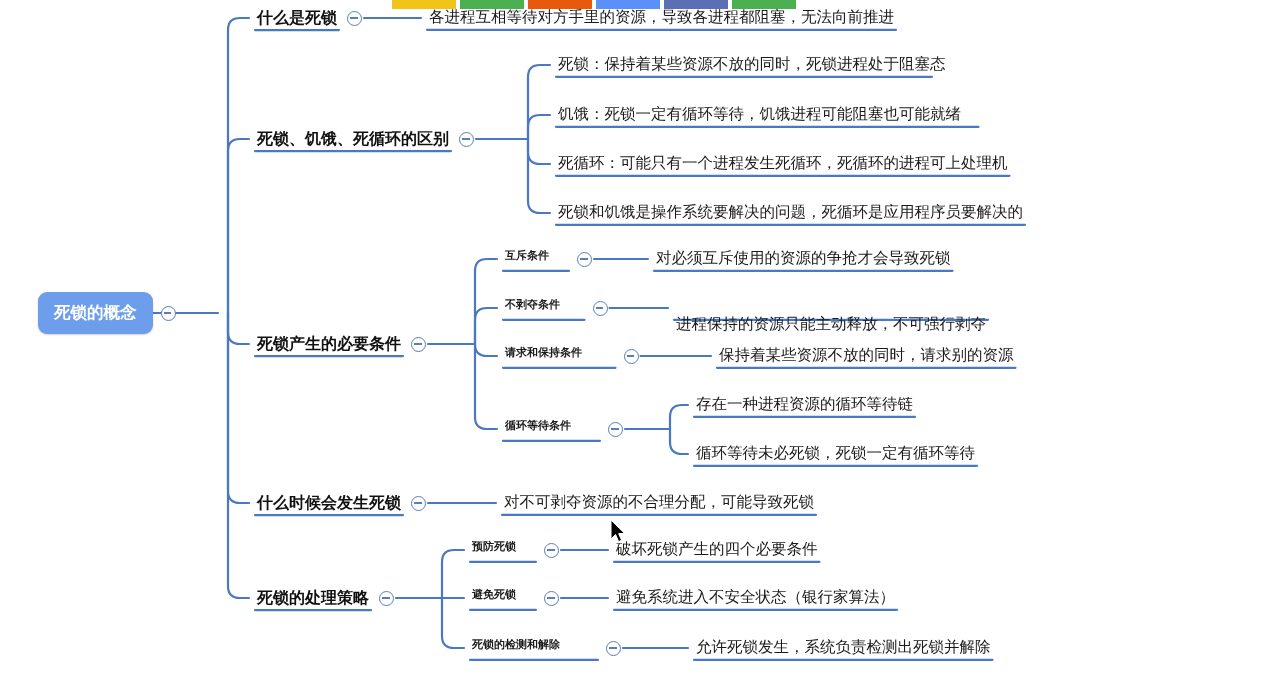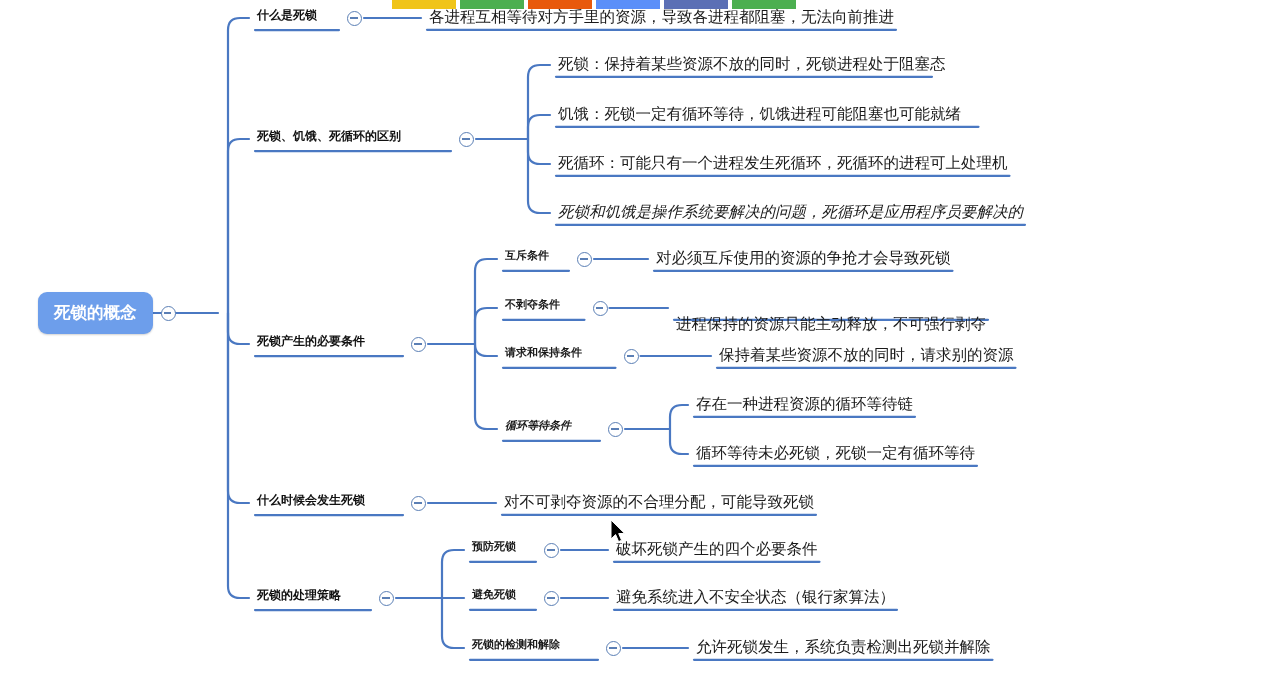--- a/index.html
+++ b/index.html
@@ -42,21 +42,21 @@
     background: #6d9eeb;
     color: #ffffff;
     font-weight: bold;
     font-size: 16.5px;
     border-radius: 9px;
     padding: 11px 16px;
     box-shadow: 0 1px 2px rgba(0,0,0,0.18);
   }
   .lvl1 {
     font-weight: bold;
-    font-size: 12px;
+    font-size: 16px;
     color: #111111;
   }
   .lvl2 {
     font-weight: bold;
     font-size: 11px;
     color: #1a1a1a;
   }
   .leaf {
     font-size: 15.5px;
     color: #1a1a1a;
@@ -191,33 +191,33 @@
       <div class="node root" style="left: 38px; top: 292.102px;"><span>死锁的概念</span></div>
       <div class="toggle" style="left: 160.5px; top: 305.5px;"></div>
       <div class="node lvl1" style="left: 255px; top: 4.90625px;"><span class="txt">什么是死锁</span></div>
       <div class="toggle" style="left: 347px; top: 10.5px;"></div>
       <div class="node leaf" style="left: 427px; top: 5.20312px;"><span class="txt">各进程互相等待对方手里的资源，导致各进程都阻塞，无法向前推进</span></div>
       <div class="node lvl1" style="left: 255px; top: 125.906px;"><span class="txt">死锁、饥饿、死循环的区别</span></div>
       <div class="toggle" style="left: 459px; top: 131.5px;"></div>
       <div class="node leaf" style="left: 556px; top: 52.2031px;"><span class="txt">死锁：保持着某些资源不放的同时，死锁进程处于阻塞态</span></div>
       <div class="node leaf" style="left: 556px; top: 102.203px;"><span class="txt">饥饿：死锁一定有循环等待，饥饿进程可能阻塞也可能就绪</span></div>
       <div class="node leaf" style="left: 556px; top: 151.203px;"><span class="txt">死循环：可能只有一个进程发生死循环，死循环的进程可上处理机</span></div>
-      <div class="node leaf" style="left: 556px; top: 200.203px; font-style: italic;"><span class="txt">死锁和饥饿是操作系统要解决的问题，死循环是应用程序员要解决的</span></div>
+      <div class="node leaf" style="left: 556px; top: 200.203px;"><span class="txt">死锁和饥饿是操作系统要解决的问题，死循环是应用程序员要解决的</span></div>
       <div class="node lvl1" style="left: 255px; top: 330.906px;"><span class="txt">死锁产生的必要条件</span></div>
       <div class="toggle" style="left: 411px; top: 336.5px;"></div>
       <div class="node lvl2" style="left: 503px; top: 246.203px;"><span class="txt">互斥条件</span></div>
       <div class="toggle" style="left: 577px; top: 251.5px;"></div>
       <div class="node leaf" style="left: 654px; top: 246.203px;"><span class="txt">对必须互斥使用的资源的争抢才会导致死锁</span></div>
       <div class="node lvl2" style="left: 503px; top: 295.203px;"><span class="txt">不剥夺条件</span></div>
       <div class="toggle" style="left: 592.5px; top: 300.5px;"></div>
       <div class="node leaf" style="left: 674px; top: 312px;"><span class="txt">进程保持的资源只能主动释放，不可强行剥夺</span></div>
       <div class="node lvl2" style="left: 503px; top: 343.203px;"><span class="txt">请求和保持条件</span></div>
       <div class="toggle" style="left: 623.5px; top: 348.5px;"></div>
       <div class="node leaf" style="left: 717px; top: 343.203px;"><span class="txt">保持着某些资源不放的同时，请求别的资源</span></div>
-      <div class="node lvl2" style="left: 503px; top: 416.203px; font-style: italic;"><span class="txt">循环等待条件</span></div>
+      <div class="node lvl2" style="left: 503px; top: 416.203px;"><span class="txt">循环等待条件</span></div>
       <div class="toggle" style="left: 608px; top: 421.5px;"></div>
       <div class="node leaf" style="left: 694px; top: 392.203px;"><span class="txt">存在一种进程资源的循环等待链</span></div>
       <div class="node leaf" style="left: 694px; top: 441.203px;"><span class="txt">循环等待未必死锁，死锁一定有循环等待</span></div>
       <div class="node lvl1" style="left: 255px; top: 489.906px;"><span class="txt">什么时候会发生死锁</span></div>
       <div class="toggle" style="left: 411px; top: 495.5px;"></div>
       <div class="node leaf" style="left: 502px; top: 490.203px;"><span class="txt">对不可剥夺资源的不合理分配，可能导致死锁</span></div>
       <div class="node lvl1" style="left: 255px; top: 584.906px;"><span class="txt">死锁的处理策略</span></div>
       <div class="toggle" style="left: 379px; top: 590.5px;"></div>
       <div class="node lvl2" style="left: 470px; top: 537.203px; text-align: center;"><span class="txt">预防死锁</span></div>
       <div class="toggle" style="left: 544px; top: 542.5px;"></div>

